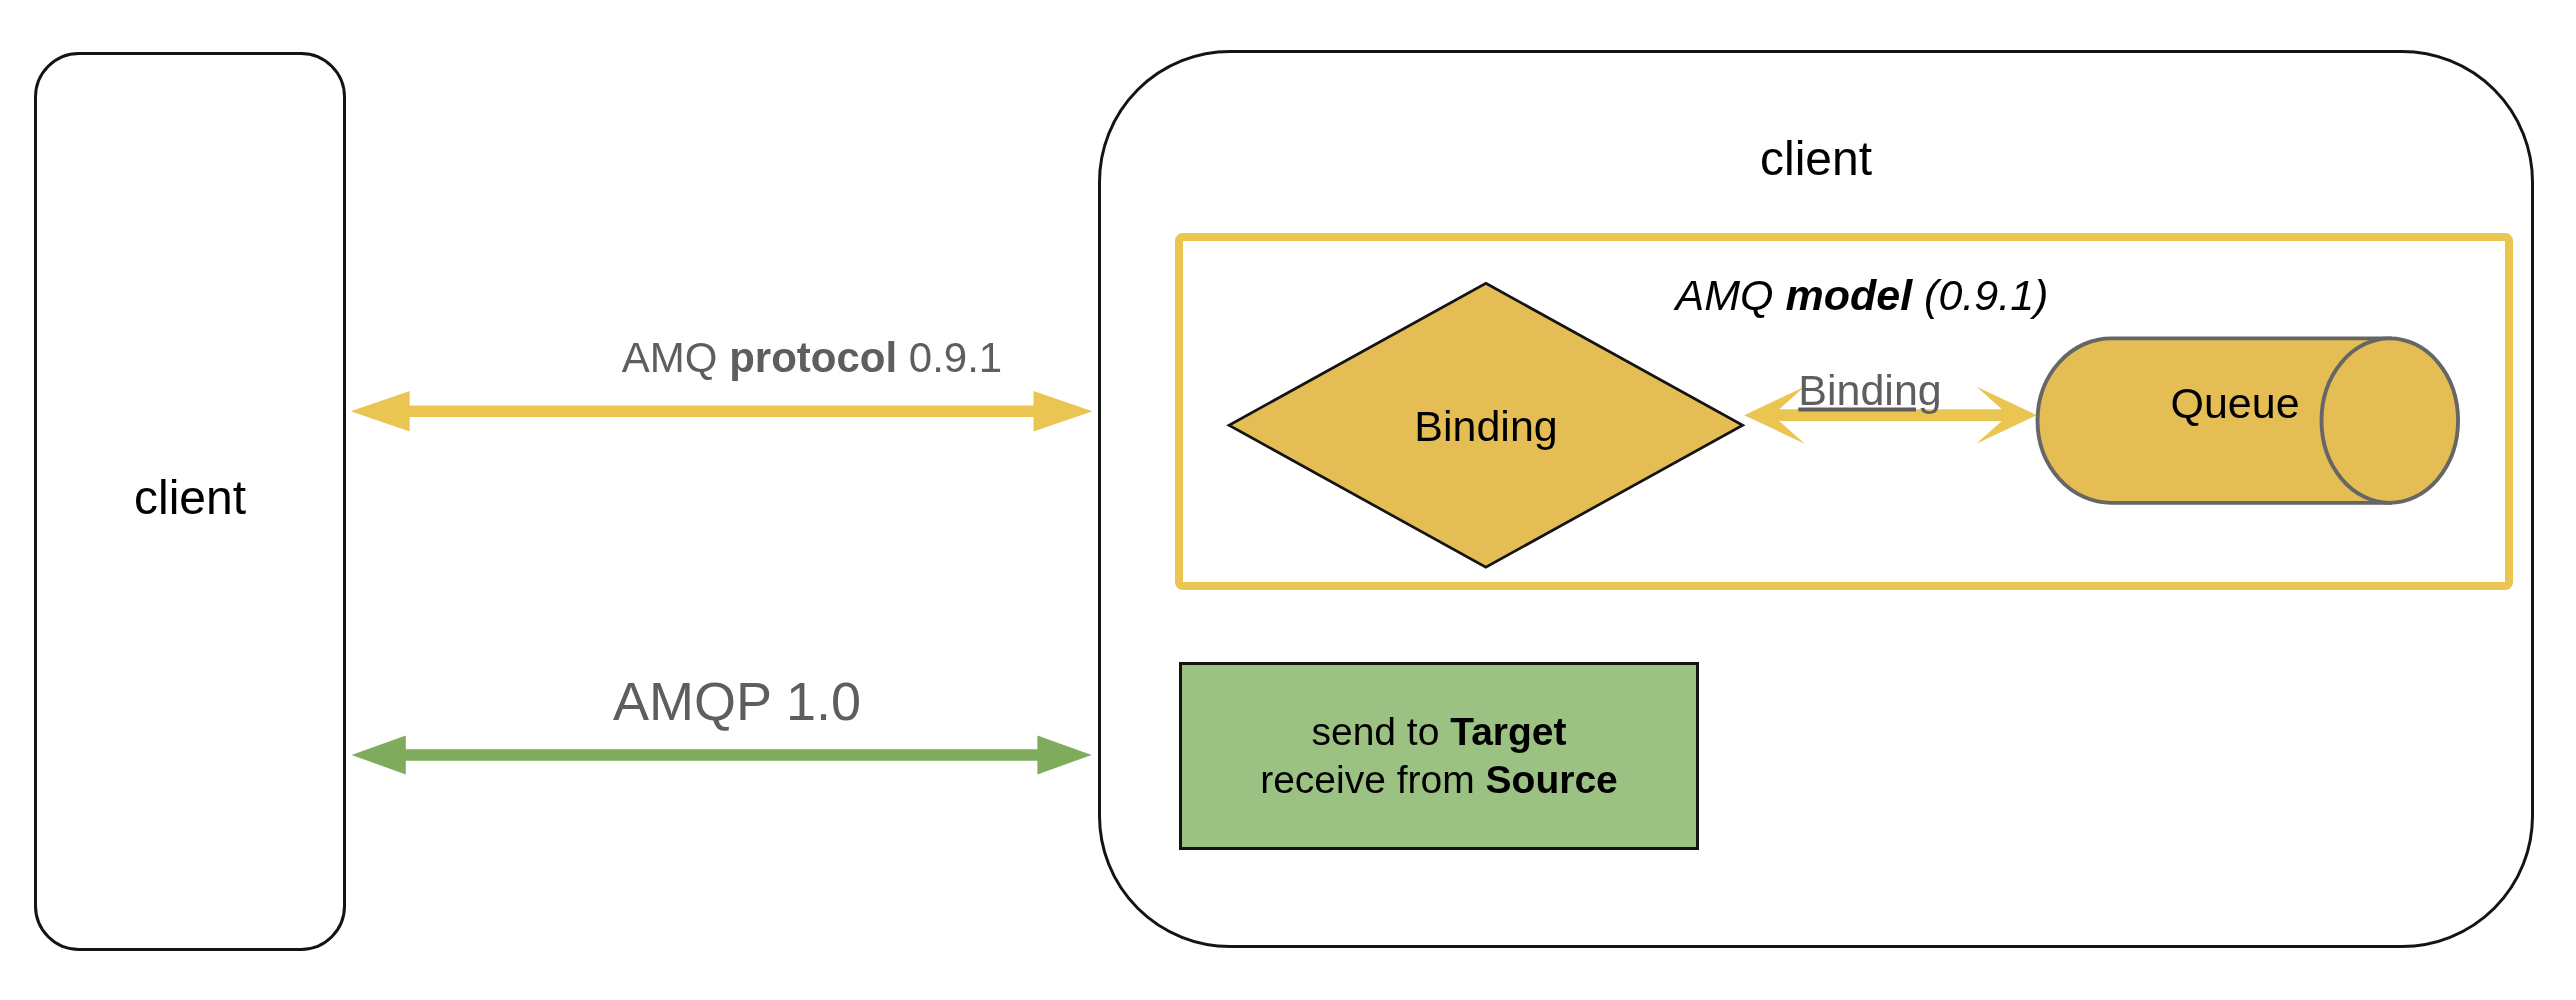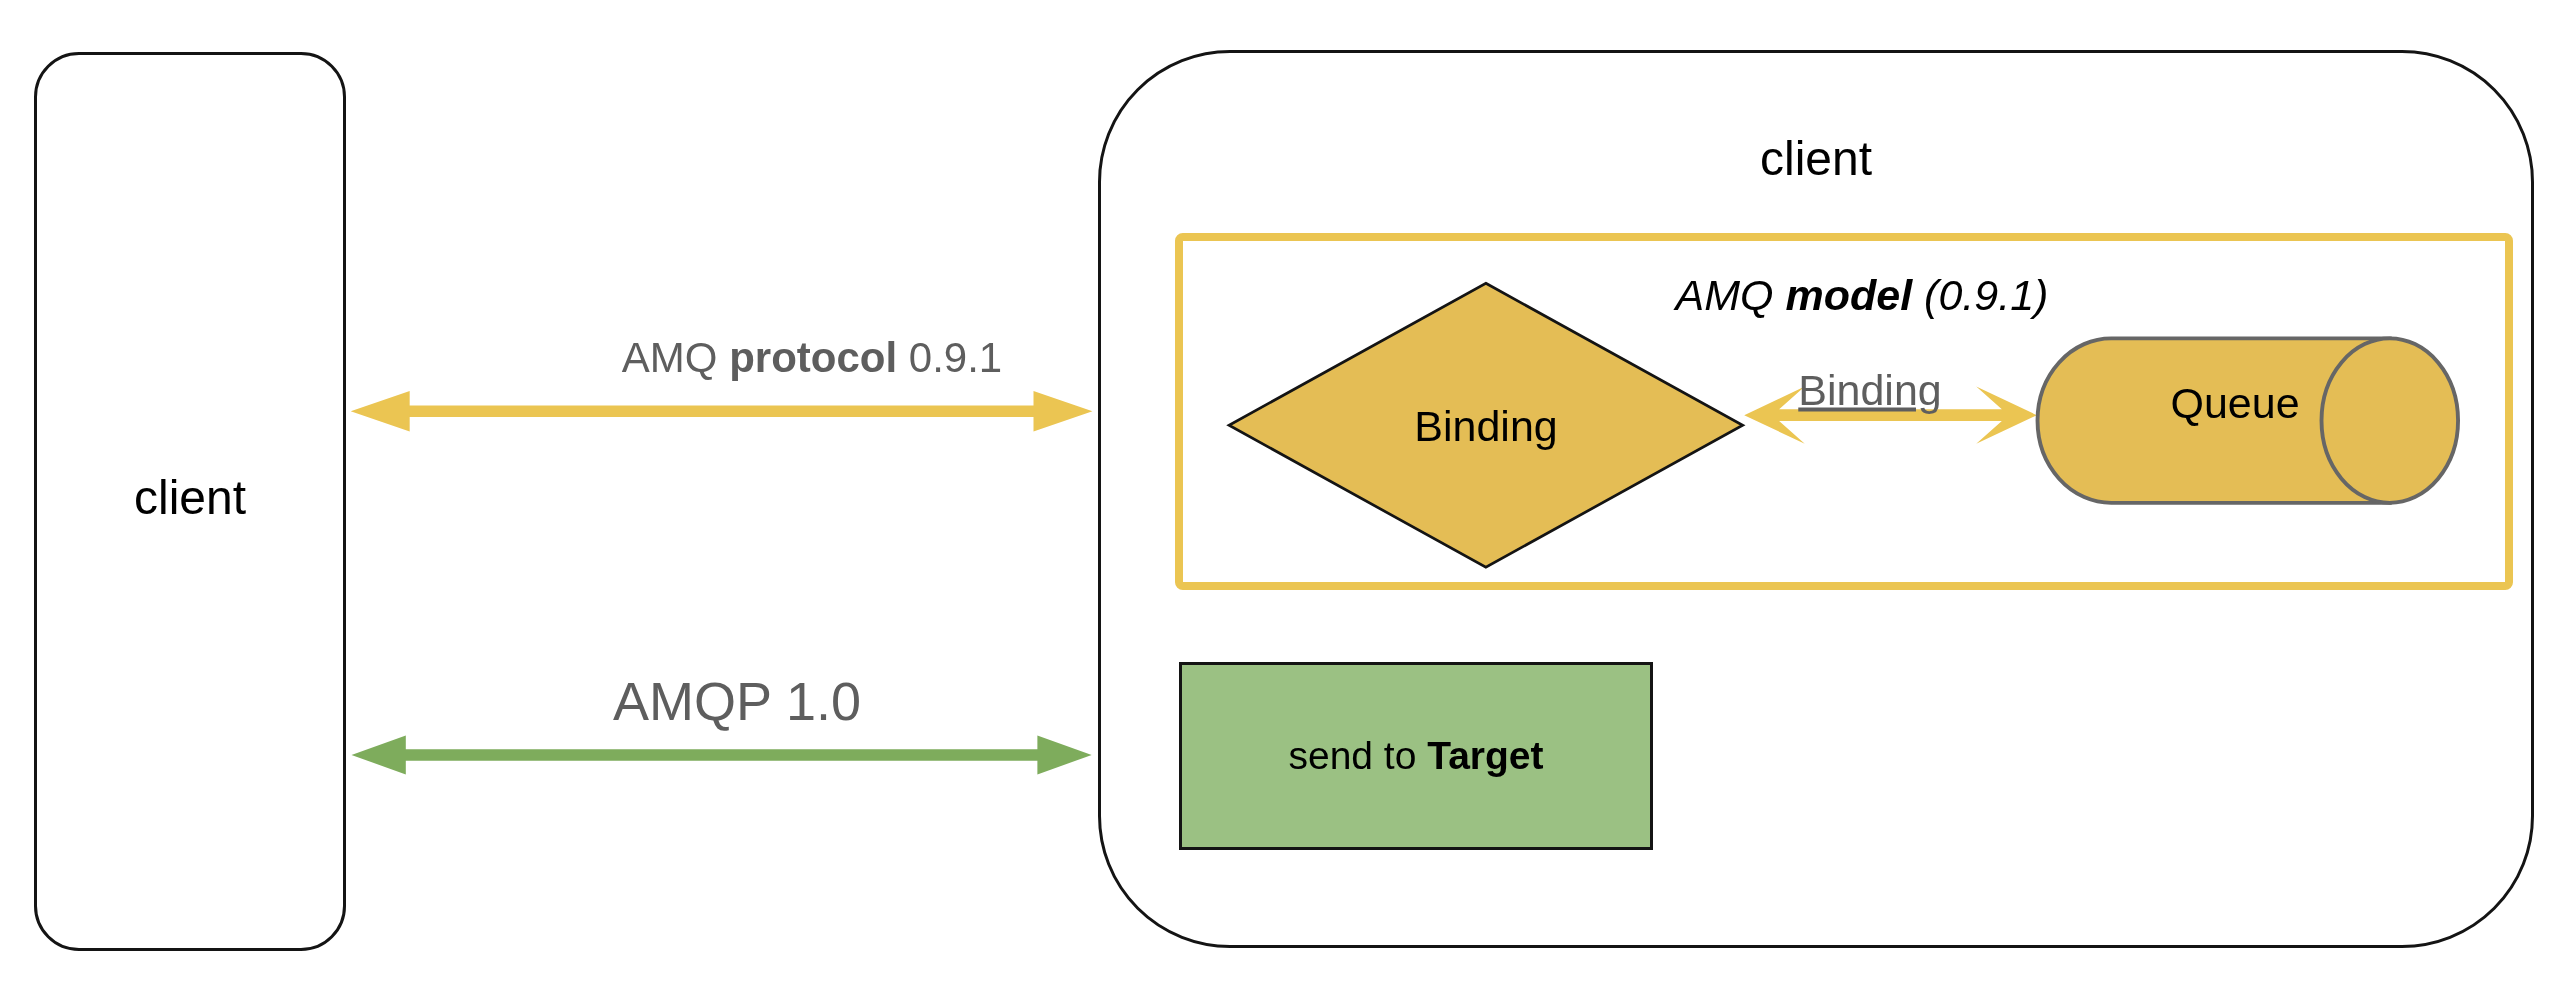--- a/index.html
+++ b/index.html
@@ -30,21 +30,21 @@
     border: 3.1px solid var(--line);
     border-radius: 132px;
   }
   .model-box {
     left: 1175px; top: 233px; width: 1338px; height: 357px;
     border: 8.5px solid var(--yellow-accent);
     border-radius: 7.8px;
     background: transparent;
   }
   .amqp-node-box {
-    left: 1179px; top: 662px; width: 474px; height: 188px;
+    left: 1179px; top: 662px; width: 520px; height: 188px;
     border: 3.1px solid var(--line);
     background: var(--green-fill);
     display: flex;
     flex-direction: column;
     align-items: center;
     justify-content: center;
     text-align: center;
   }
   .label {
     position: absolute;
@@ -97,20 +97,21 @@
     <polygon class="diamond" points="1915,365 2246,548 1915,731 1584,548"></polygon>
 
     <polygon class="arrow-yellow" points="2248,535 2326,498 2293,527.5 2580,527.5 2547,498 2625,535 2547,572 2580,542.5 2293,542.5 2326,572"></polygon>
 
     <path class="cyl" d="M 3080 436 L 2721 436 A 95 106 0 0 0 2626 542 A 95 106 0 0 0 2721 648 L 3080 648 Z"></path>
     <ellipse class="cyl" cx="3080" cy="542" rx="88" ry="106"></ellipse>
   </svg>
 
   <div class="box amqp-node-box">
     <div class="node-line"><span>send to </span><span class="bold">Target</span></div>
+    <div class="node-line"><span>receive from </span><span class="bold">Source</span></div>
   </div>
 
   <div class="label lbl-client">client</div>
   <div class="label lbl-server">client</div>
 
   <div class="label lbl-protocol"><span>AMQ </span><span class="bold">protocol</span><span> 0.9.1</span></div>
 
   <div class="label lbl-amqp10">AMQP 1.0</div>
 
   <div class="label lbl-model"><span>AMQ </span><span class="bold">model</span><span> (0.9.1)</span></div>

